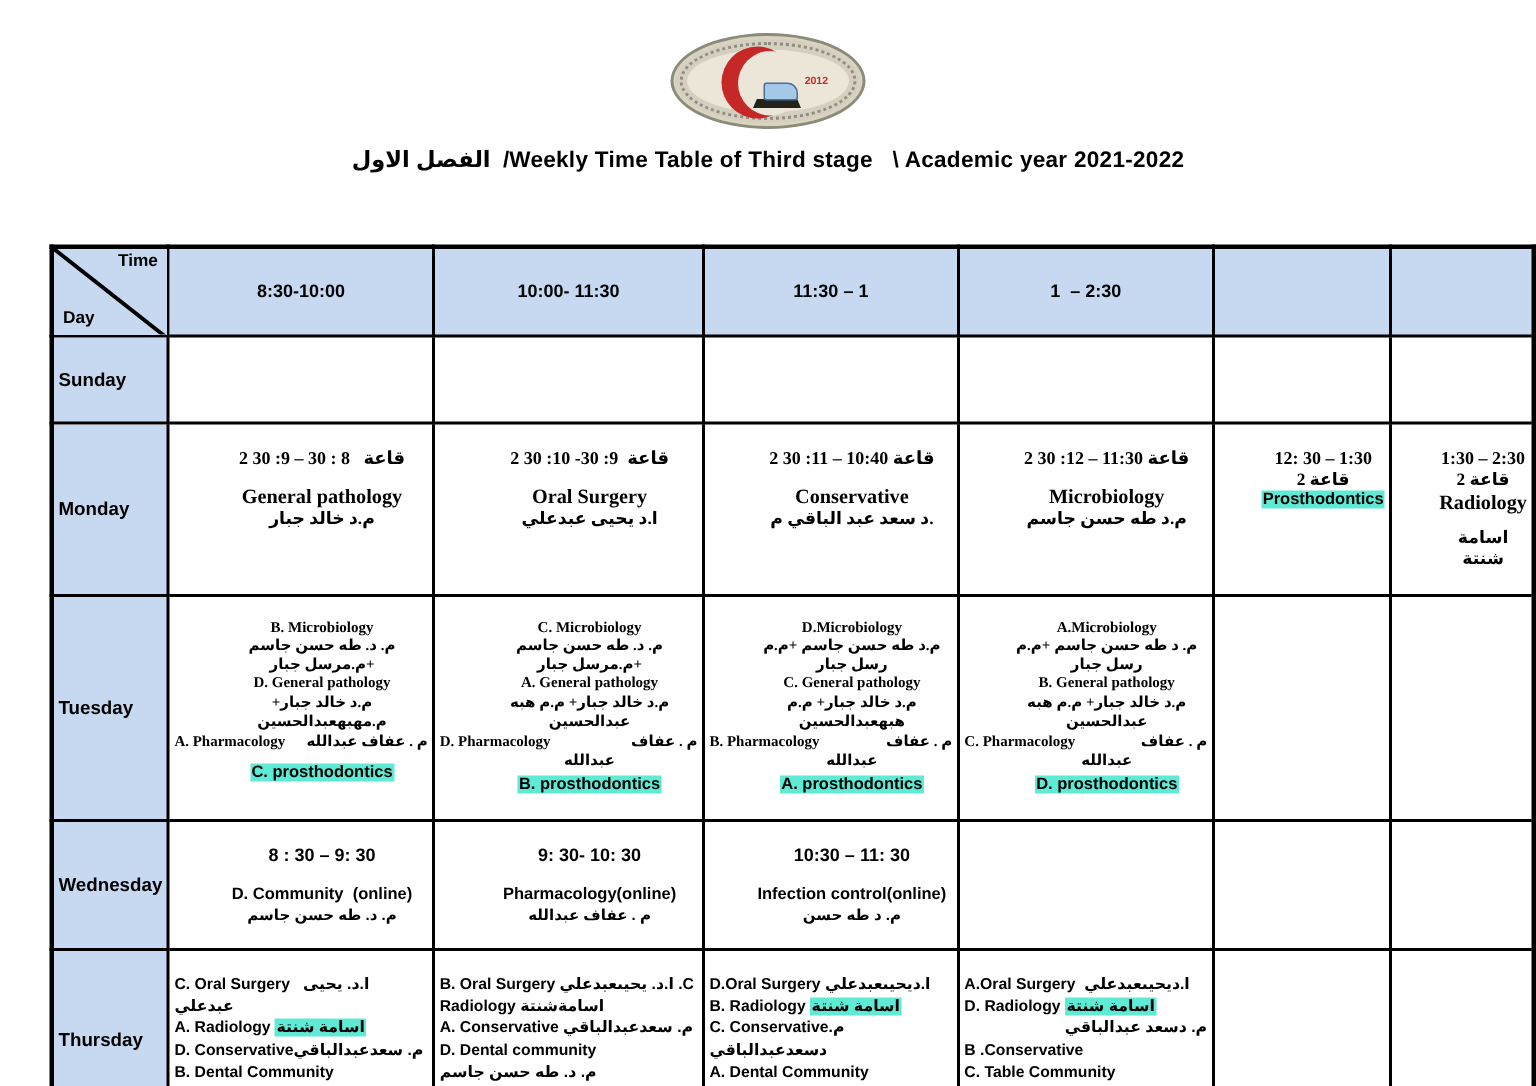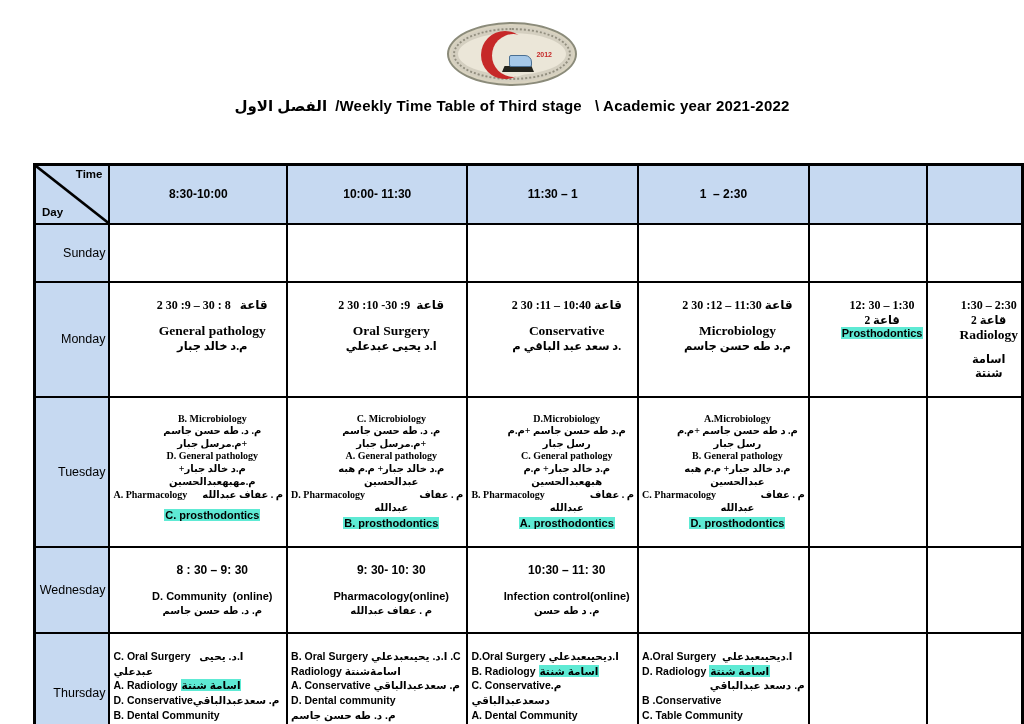--- a/index.html
+++ b/index.html
@@ -30,21 +30,21 @@
   }
   
   .tt{
     position:absolute;left:33px;top:163px;
     border-collapse:collapse;table-layout:fixed;
     border:3px solid #000;
   }
   .tt td{border:2px solid #000;padding:15px 3px;vertical-align:top;overflow:hidden;}
   .hdr{background:#c6d9f1;}
   .time-hdr{vertical-align:middle !important;text-align:center;font-weight:bold;font-size:12px;}
-  .day-cell{vertical-align:middle !important;text-align:right;font-weight:normal;font-size:12.5px;margin-top:48px;}
+  .day-cell{vertical-align:middle !important;text-align:left;font-weight:bold;font-size:12.5px;margin-top:48px;}
   .corner{position:relative;padding:0 !important;}
   .corner svg{position:absolute;left:0;top:0;}
   .t-lab{position:absolute;top:2px;right:6px;font-weight:bold;font-size:11.5px;}
   .d-lab{position:absolute;bottom:5px;left:6px;font-weight:bold;font-size:11.5px;}
   
   .l{line-height:1.25;}
   .c{text-align:center;margin-left:28px;}
   .lft{text-align:left;}
   .r{text-align:right;}
   .f-serif{font-family:"Liberation Serif","DejaVu Sans",serif;font-weight:bold;}

